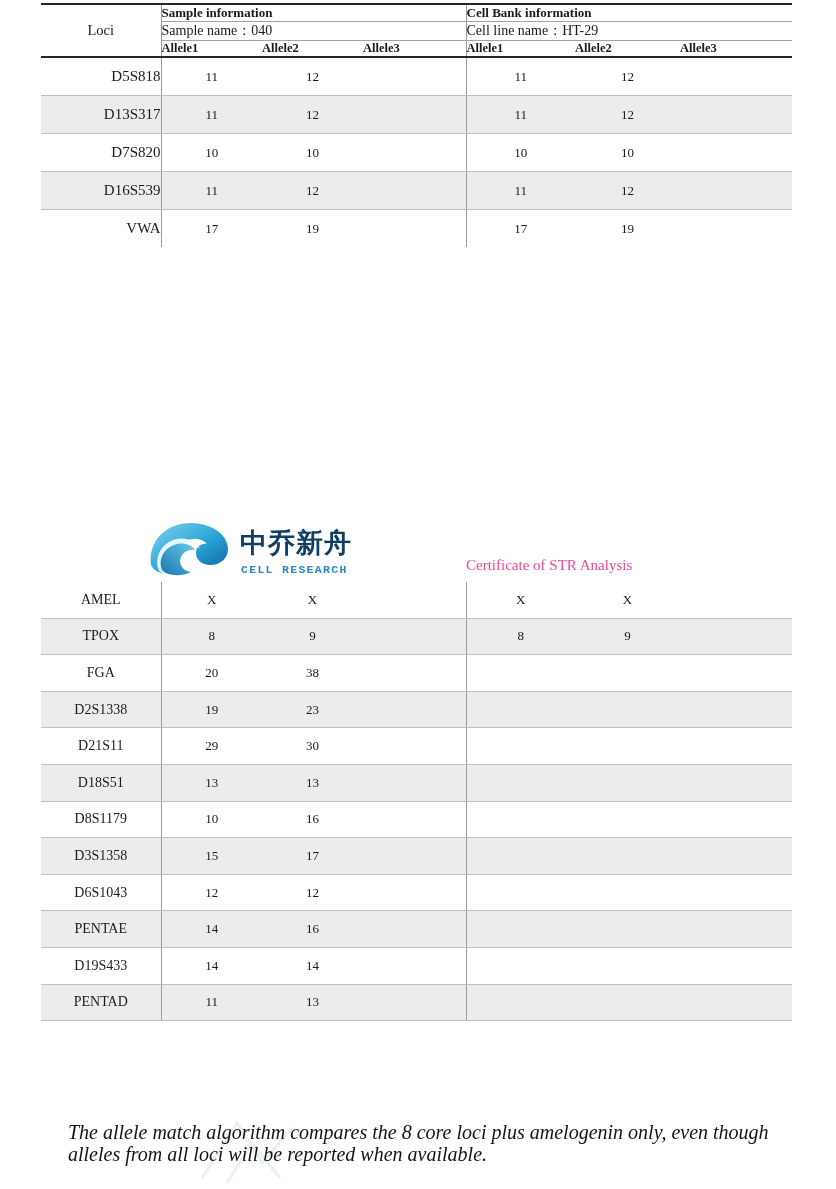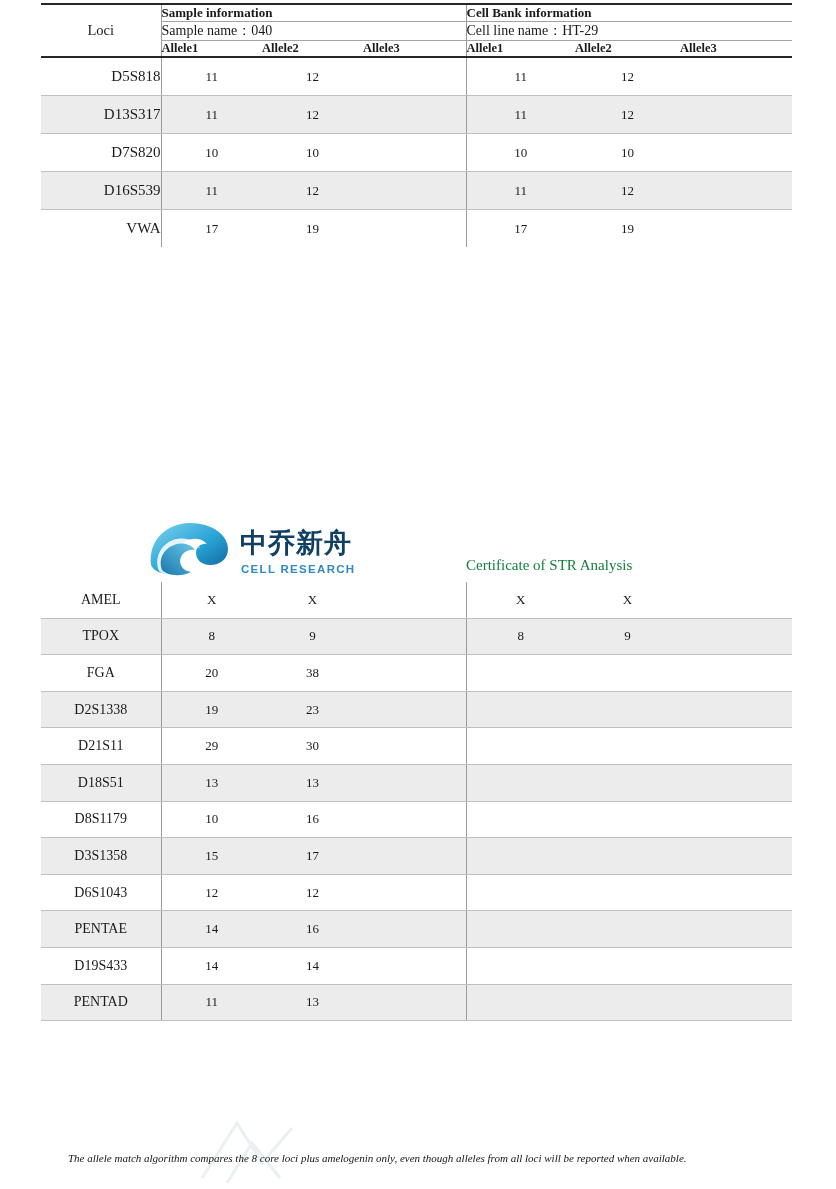--- a/index.html
+++ b/index.html
@@ -125,34 +125,34 @@
     font-family: "DejaVu Sans", sans-serif;
     font-weight: bold;
     font-size: 27px;
     letter-spacing: 1px;
     color: #0f3f63;
   }
   .logo-en {
     position: absolute;
     left: 95px;
     top: 44px;
-    font-family: Liberation Sans, sans-serif;
+    font-family: Liberation Mono, monospace;
     font-size: 11.5px;
     letter-spacing: 1.3px;
     color: #2f89c4;
     font-weight: bold;
   }
 
   .cert-title {
     position: absolute;
     left: 466px;
     top: 557px;
     font-size: 15px;
     font-family: "Liberation Serif", serif;
-    color: #15803d;
+    color: #ec4899;
   }
 
   
   .bottom-table-wrap {
     position: absolute;
     left: 41px;
     top: 582px;
     width: 751px;
   }
 
@@ -168,25 +168,24 @@
     height: 35.6px;
     vertical-align: middle;
   }
 
   .footnote {
     position: absolute;
     left: 68px;
     top: 1121px;
     width: 720px;
     font-style: italic;
-    font-size: 11px;
-    line-height: 40px;
+    font-size: 20px;
+    line-height: 22px;
     font-family: "Liberation Serif", serif;
     color: #141414;
-    margin-top: 17px;
   }
 
   
   .wm {
     position: absolute;
     left: 192px;
     top: 1118px;
     width: 130px;
     height: 70px;
     opacity: 0.18;

